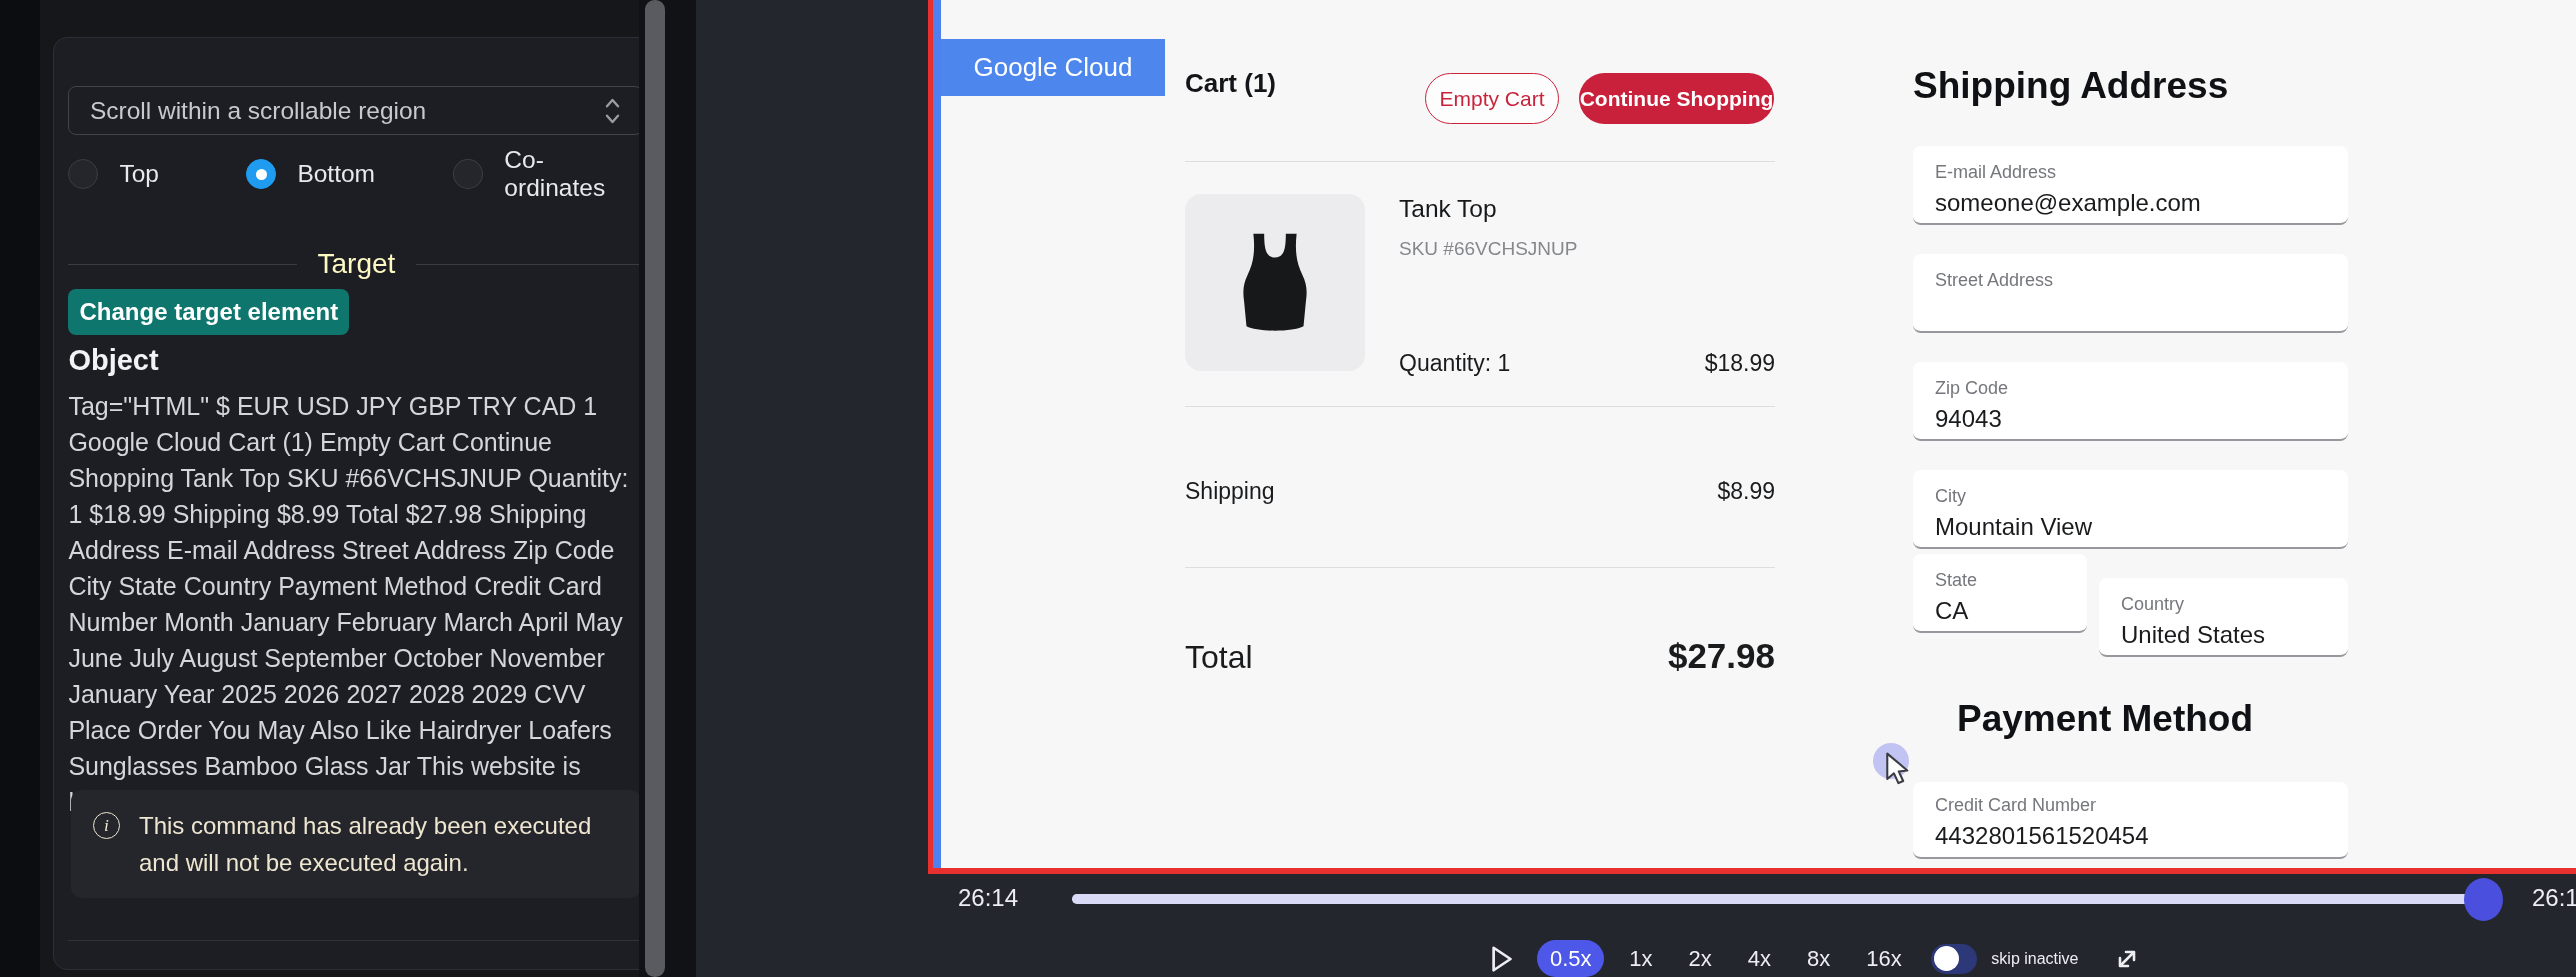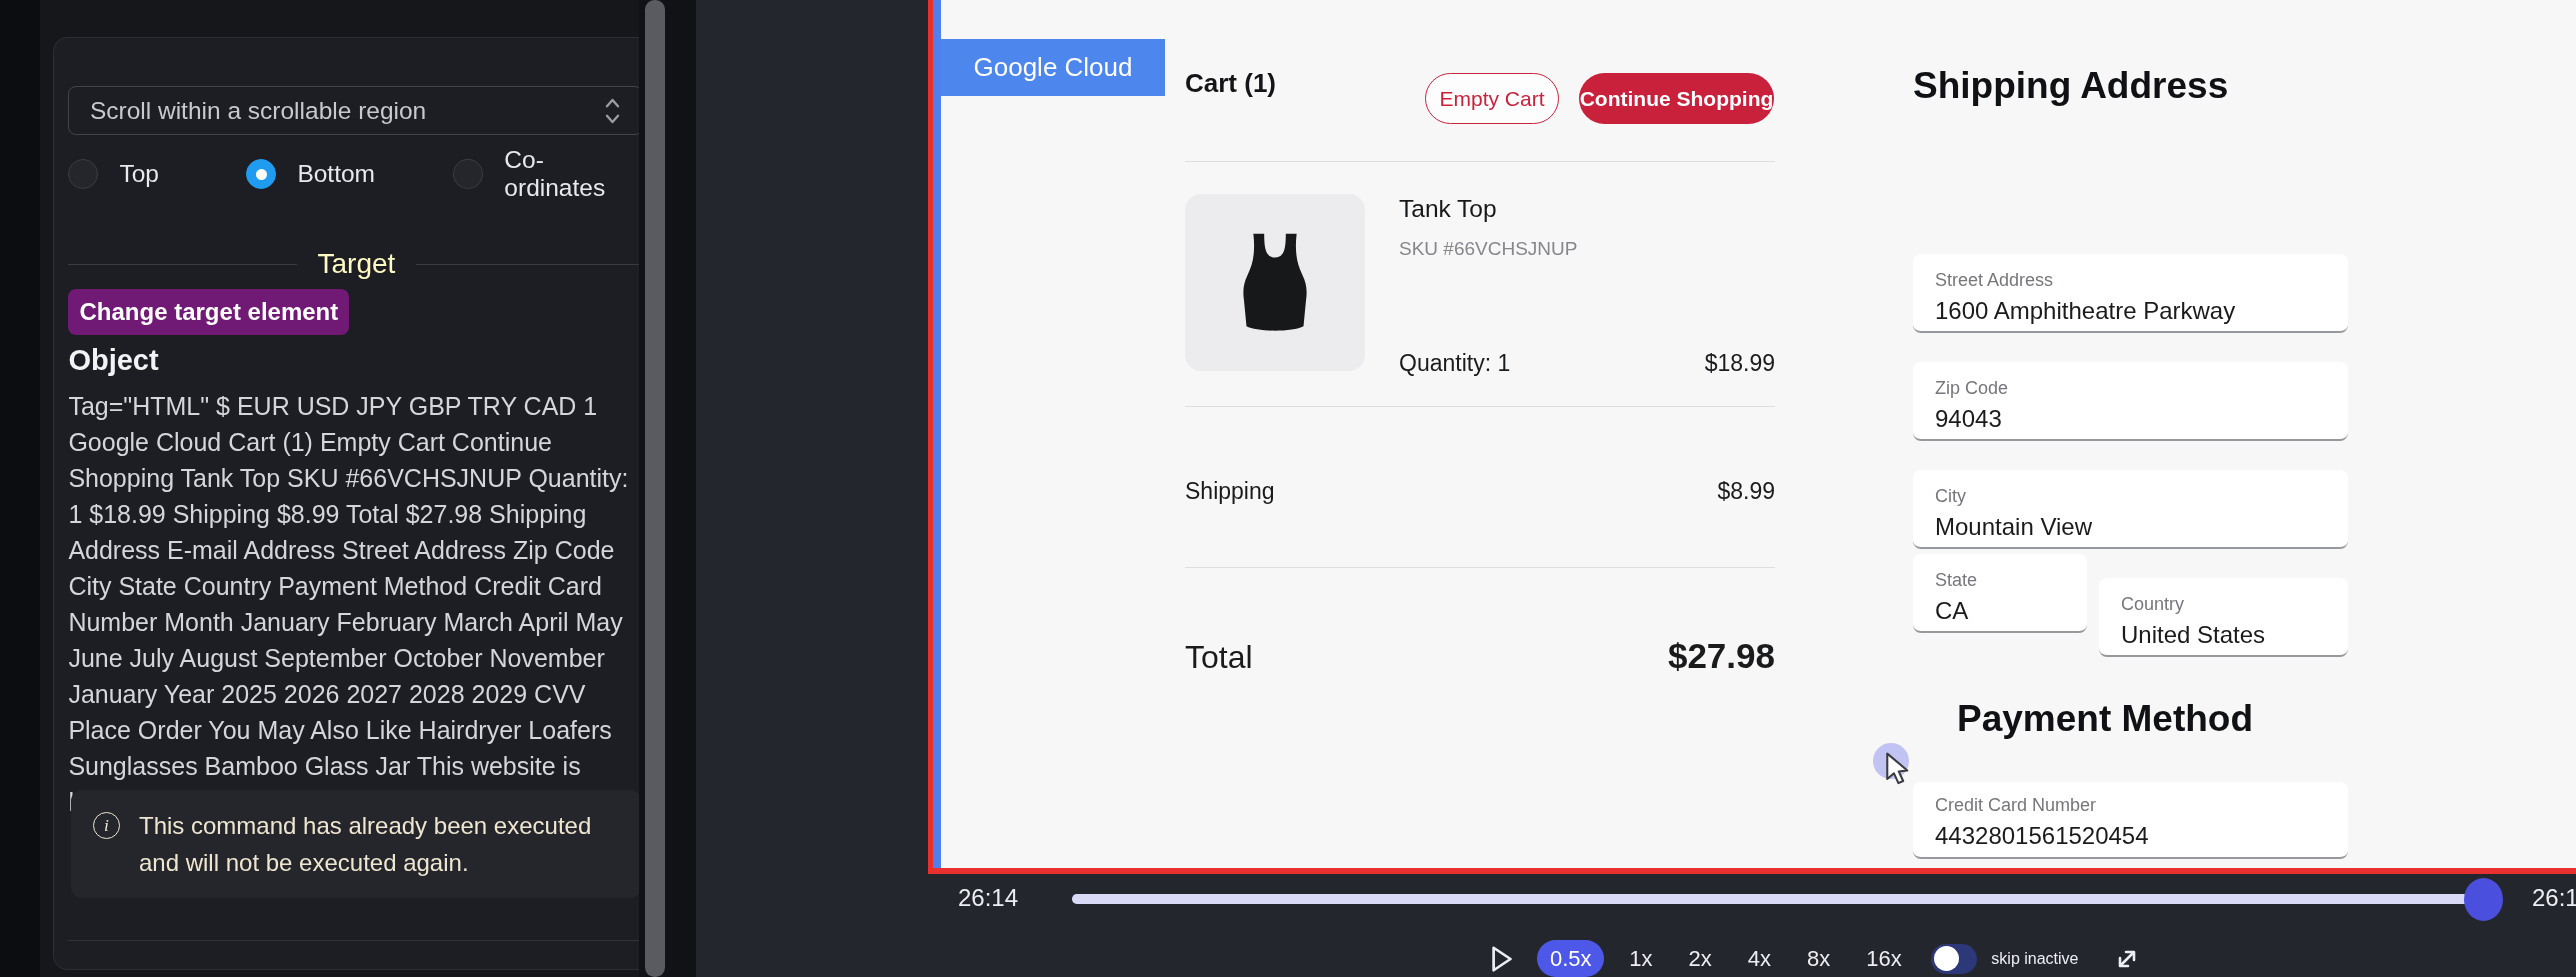--- a/index.html
+++ b/index.html
@@ -23,21 +23,21 @@
   .radio-item:nth-child(3){ left:385px; }
   .radio-dot { width:30px; height:30px; border-radius:50%; background:#24262c; border:0.8px solid #3a3d45; }
   .radio-dot.on { background:#1f9cf0; border-color:#1f9cf0; position:relative; }
   .radio-dot.on::after { content:""; position:absolute; left:50%; top:50%; width:11px; height:11px;
                          margin:-5.5px 0 0 -5.5px; border-radius:50%; background:#fff; }
   .radio-label { color:#e7e9ed; font-size:24.5px; }
   .target-divider { position:absolute; left:14px; top:210px; width:576px; display:flex; align-items:center; gap:20.5px; }
   .target-divider .line { flex:1; height:0.8px; background:#3a3c43; }
   .target-divider .t-label { color:#fef9c3; font-size:28px; font-weight:400; }
   .change-target { position:absolute; left:14px; top:251px; width:281px; height:46px;
-                   background:#701a75; border:none; border-radius:8px; color:#fff;
+                   background:#0f766e; border:none; border-radius:8px; color:#fff;
                    font-size:24px; font-weight:600; font-family:inherit; cursor:pointer; }
   .object-h { position:absolute; left:14px; top:306px; color:#f2f3f5; font-size:29px; font-weight:700; }
   .object-text { position:absolute; left:14px; top:350px; width:578px; color:#d4d6db;
                  font-size:25px; line-height:36px; }
   .info-box { position:absolute; left:16.6px; top:752px; width:570px; height:108px;
               background:#25262c; border-radius:11px; display:flex; align-items:flex-start;
               padding:17.4px 22px; gap:19px; }
   .info-icon { flex:0 0 auto; width:27px; height:27px; margin-top:4.7px; border:1.6px solid #eee6d0; border-radius:50%;
                color:#eee6d0; font-size:17.4px; display:flex; align-items:center; justify-content:center;
                font-family:"Liberation Serif","DejaVu Serif",serif; font-style:italic; }
@@ -192,23 +192,26 @@
 
           <div class="pg-div" style="top:567px;"></div>
 
           <div class="total-row">
             <span class="total-label">Total</span>
             <span class="total-price">$27.98</span>
           </div>
 
           <h1 class="col-h" style="top:65px;">Shipping Address</h1>
 
+          <div class="field" style="top:146px;">
+            <div class="f-label">E-mail Address</div>
+            <div class="f-value">someone@example.com</div>
+          </div>
           <div class="field" style="top:254px;">
             <div class="f-label">Street Address</div>
-            <div class="f-value">1600 Amphitheatre Parkway</div>
           </div>
           <div class="field" style="top:362px;">
             <div class="f-label">Zip Code</div>
             <div class="f-value">94043</div>
           </div>
           <div class="field" style="top:470px;">
             <div class="f-label">City</div>
             <div class="f-value">Mountain View</div>
           </div>
           <div class="field" style="top:554px; width:174px;">

